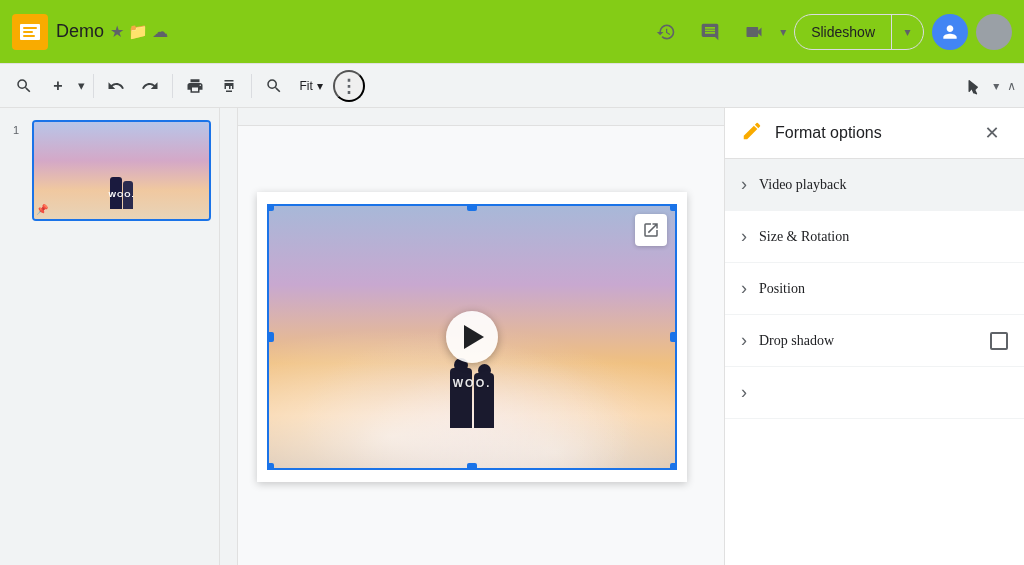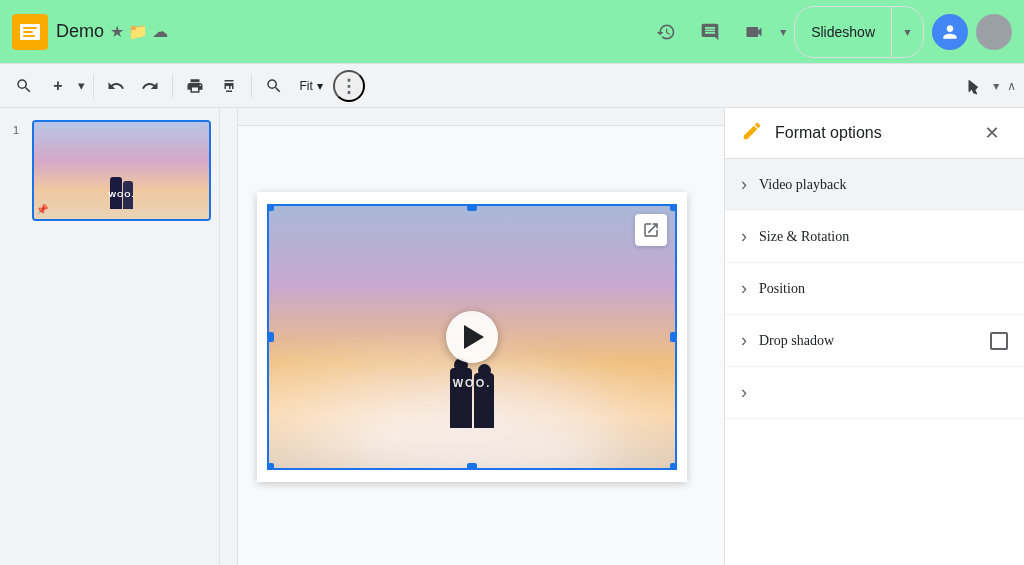--- a/index.html
+++ b/index.html
@@ -11,21 +11,21 @@
       overflow: hidden;
       display: flex;
       flex-direction: column;
     }
 
     
     .top-bar {
       display: flex;
       align-items: center;
       height: 64px;
-      background: #86efac;
+      background: #84cc16;
       padding: 0 12px;
       gap: 8px;
       border-bottom: 1px solid #e0e0e0;
     }
     .title-area {
       display: flex;
       flex-direction: column;
       gap: 2px;
       flex-shrink: 0;
     }
@@ -82,21 +82,21 @@
       color: #5f6368;
       font-size: 18px;
     }
 
     .slideshow-btn {
       display: flex;
       align-items: center;
       border: 1px solid #dadce0;
       border-radius: 20px;
       overflow: hidden;
-      height: 52px;
+      height: 36px;
     }
     .slideshow-main {
       padding: 0 16px;
       font-size: 14px;
       font-weight: 500;
       color: #202124;
       cursor: pointer;
       height: 100%;
       display: flex;
       align-items: center;

